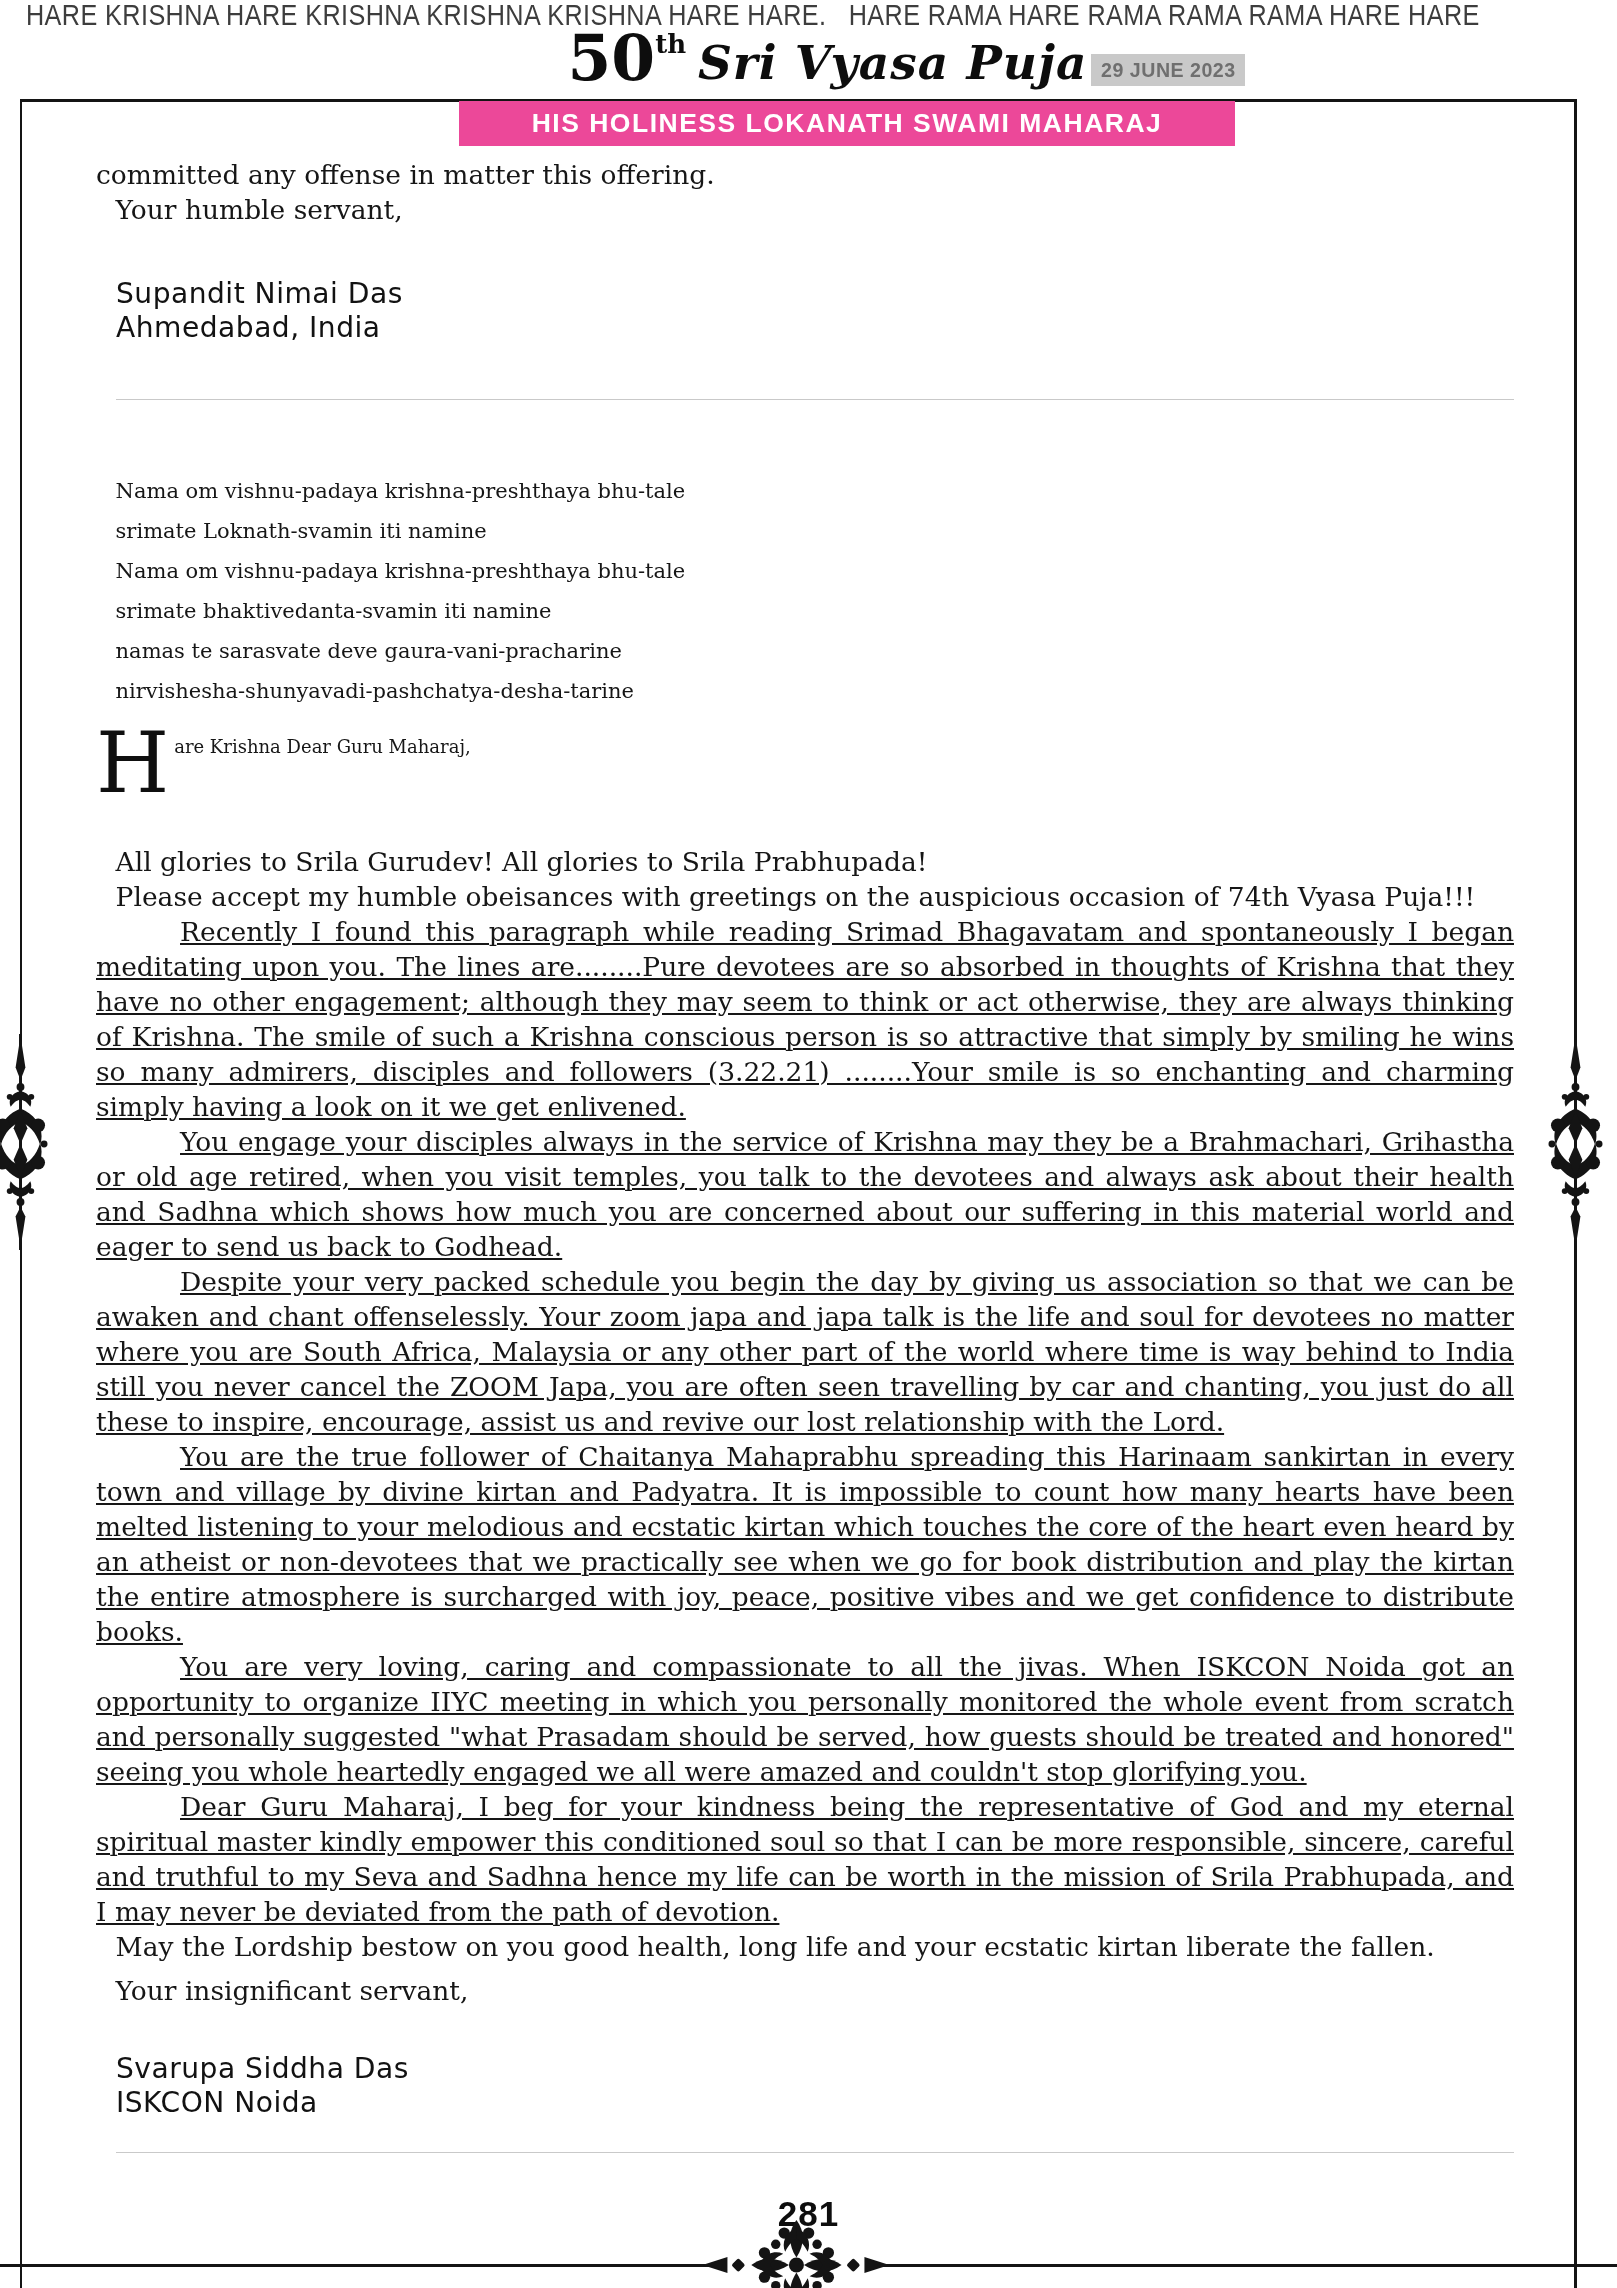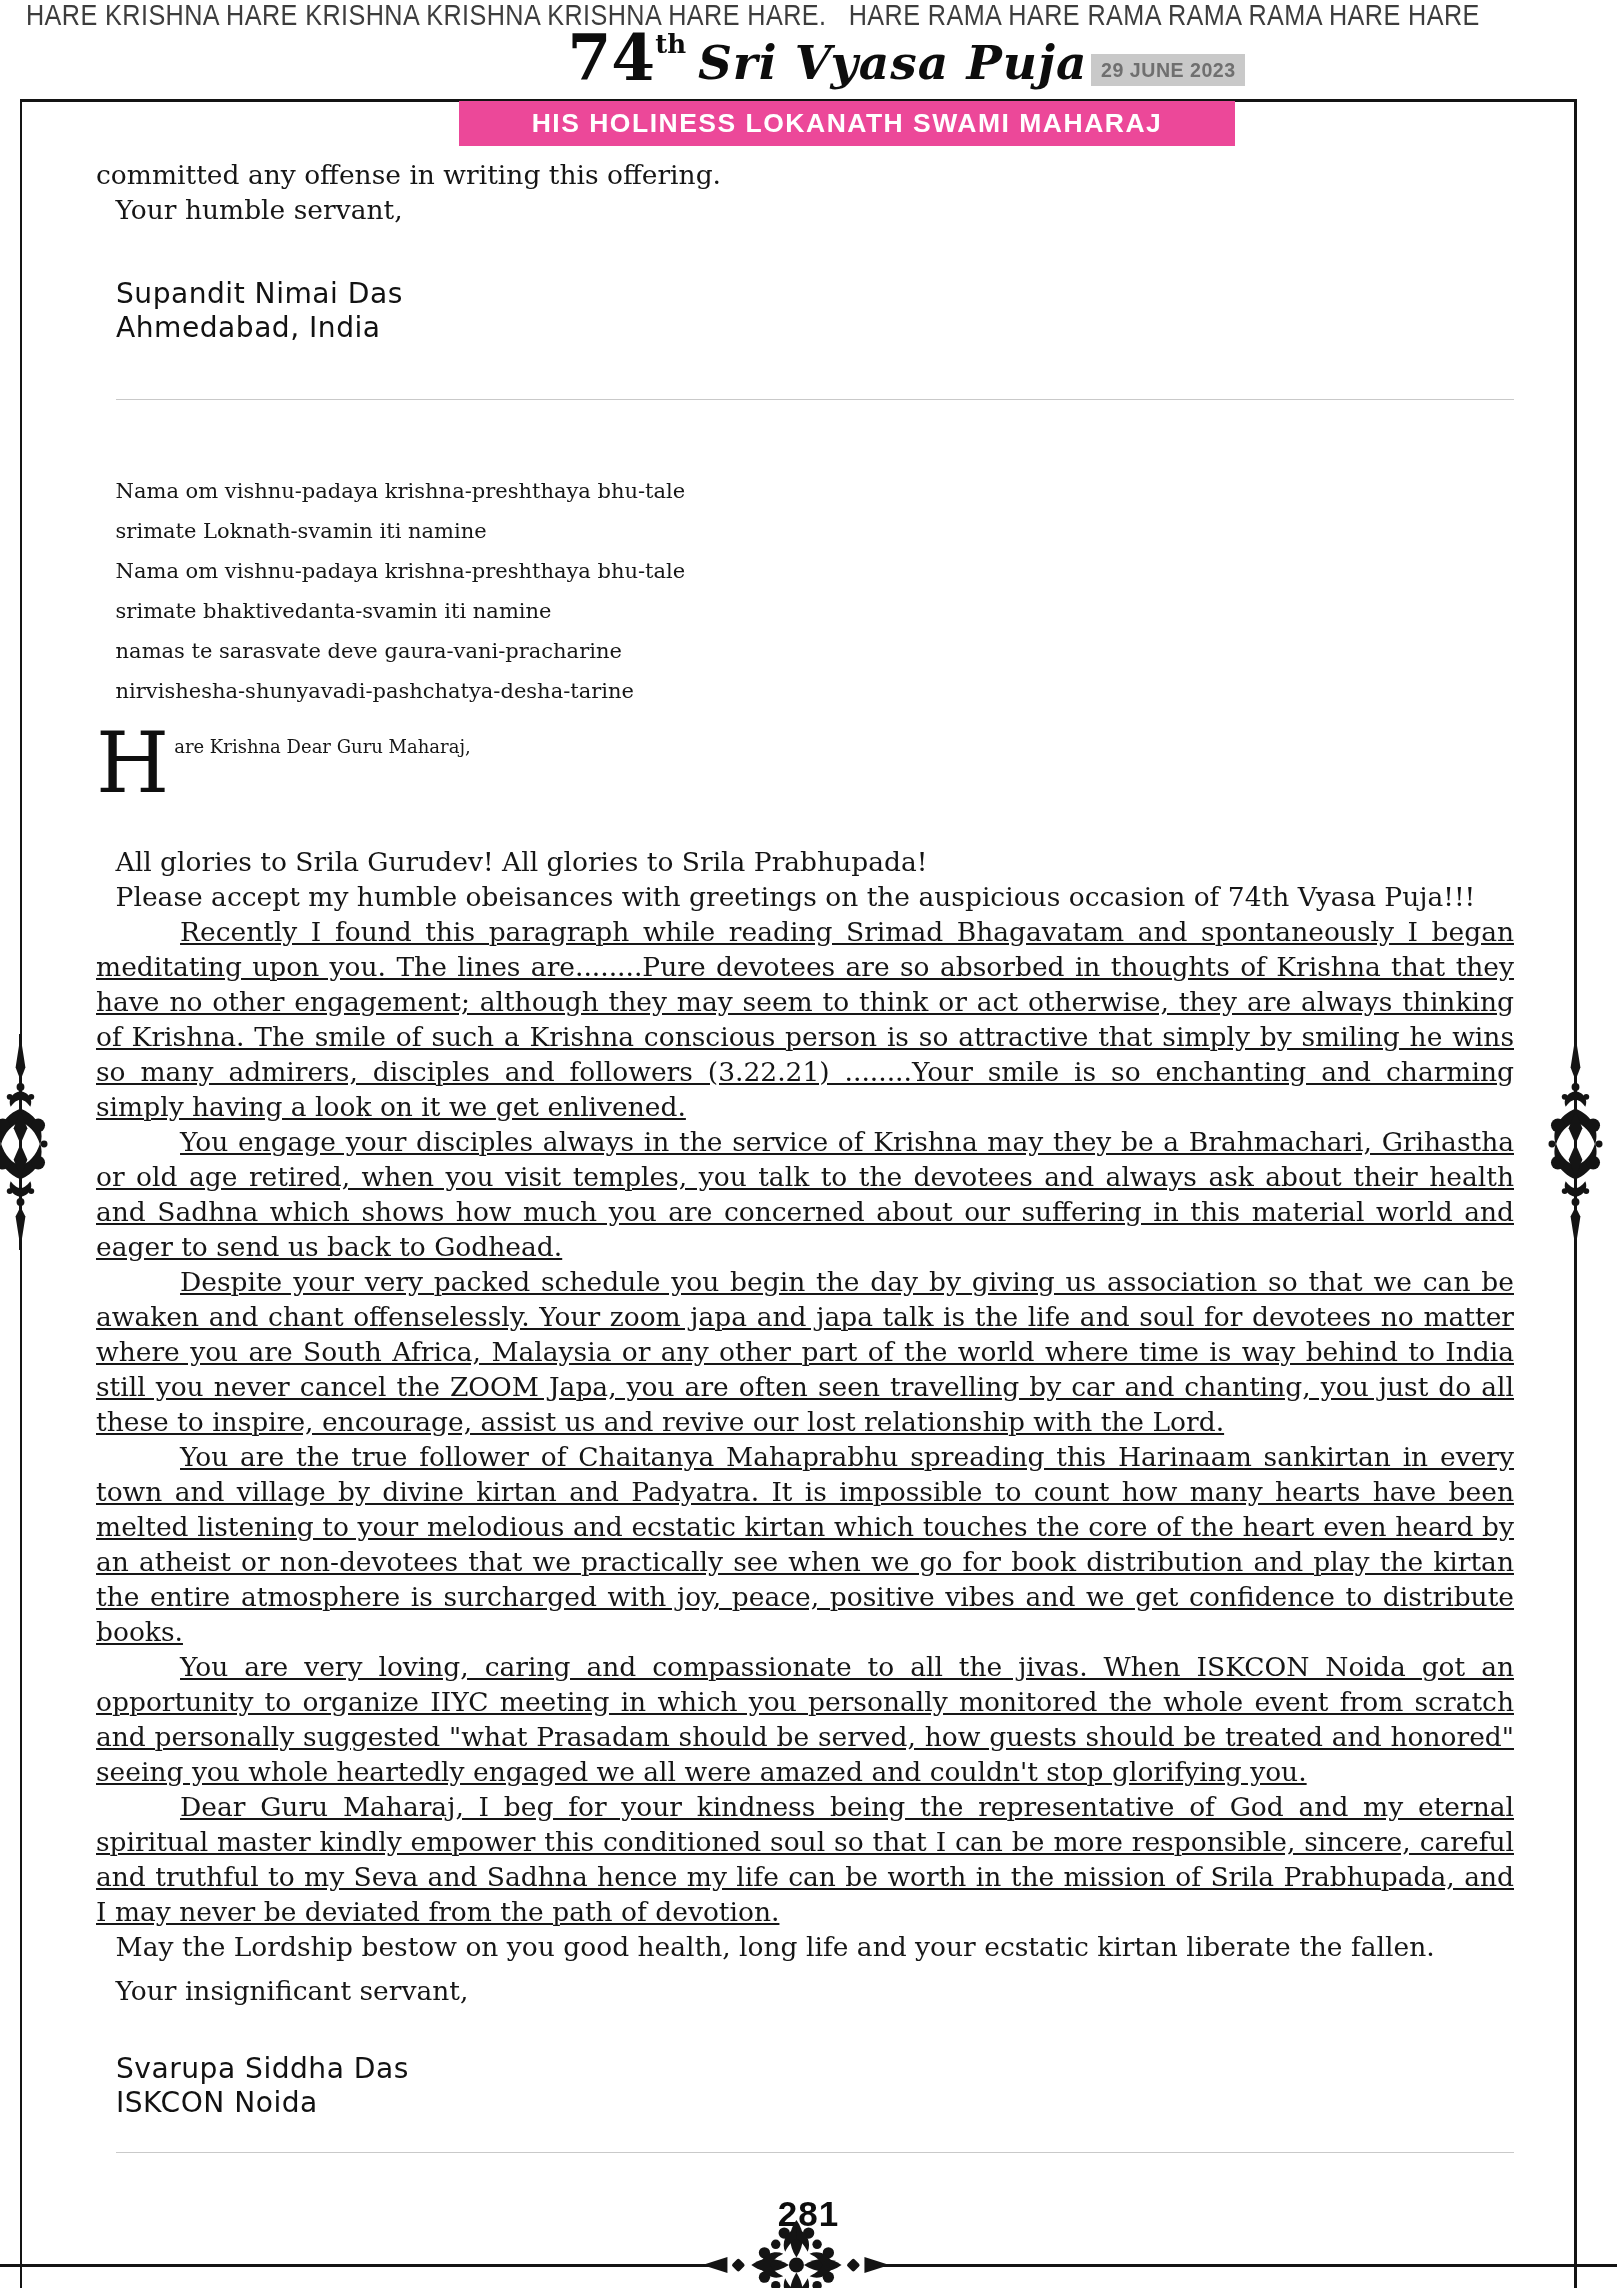--- a/index.html
+++ b/index.html
@@ -144,41 +144,41 @@
         <circle cx="28" cy="72" r="5"></circle>
           <circle cx="72" cy="72" r="5"></circle>
       </g>
     </symbol>
   </defs>
 </svg>
 
 <div class="mantra-strip">HARE KRISHNA HARE KRISHNA KRISHNA KRISHNA HARE HARE.   HARE RAMA HARE RAMA RAMA RAMA HARE HARE</div>
 
 <div class="title-row">
-  <span class="title-num"><span>74</span><span class="title-ord">th</span></span>
+  <span class="title-num"><span>50</span><span class="title-ord">th</span></span>
   <span class="title-name">Sri Vyasa Puja</span>
   <span class="date-badge">29 JUNE 2023</span>
 </div>
 
 <div class="banner">HIS HOLINESS LOKANATH SWAMI MAHARAJ</div>
 
 <div class="frame-top"></div>
 <div class="frame-left"></div>
 <div class="frame-right"></div>
 
 <svg class="fleuron fleuron-left" viewBox="0 0 56 220" width="55" height="216">
     <use href="#sym-fleuron"></use>
   </svg>
 <svg class="fleuron fleuron-right" viewBox="0 0 56 220" width="55" height="216">
     <use href="#sym-fleuron"></use>
   </svg>
 
 <div class="content">
 
-  <div class="line-plain">committed any offense in writing this offering.</div>
+  <div class="line-plain">committed any offense in matter this offering.</div>
   <div class="line-indent">Your humble servant,</div>
 
   <div class="sig-block sig-1">
     <div>Supandit Nimai Das</div>
     <div>Ahmedabad, India</div>
   </div>
 
   <div class="divider divider-1"></div>
 
   <div class="verse">

